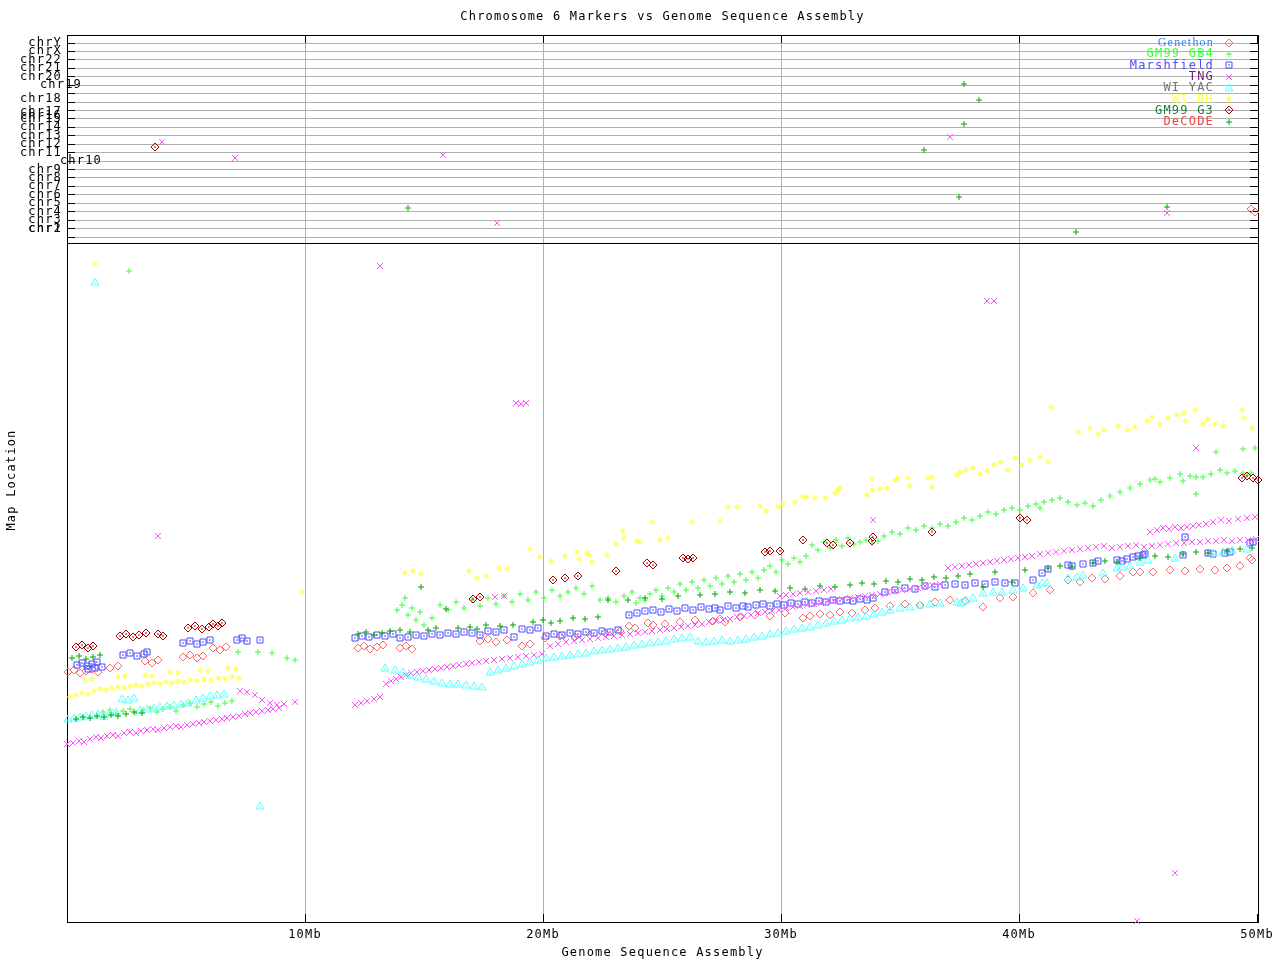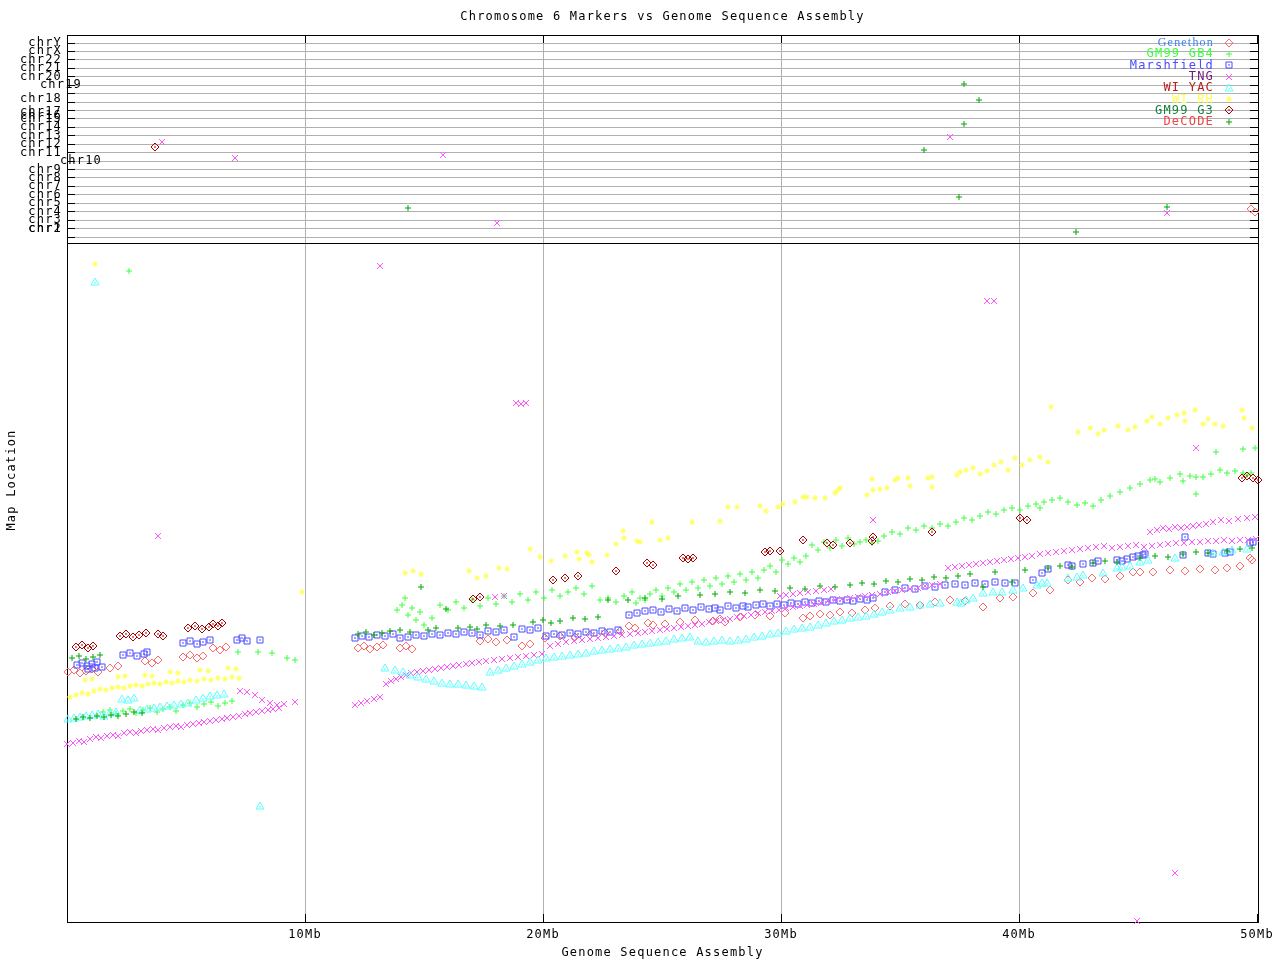--- a/index.html
+++ b/index.html
@@ -92,21 +92,21 @@
           <path d="M4 4h6v6h-6zM6 7h2" stroke="#4c4cff" fill="none" stroke-width="1"></path>
         </svg></span>
     </div>
     <div class="lgrow">
       <span class="lglabel" style="color: #701a75;">TNG</span>
       <span class="lgmark"><svg width="14" height="14" viewBox="0 0 14 14">
           <path d="M4 4l6 6M10 4l-6 6" stroke="#ff55ff" fill="none" stroke-width="1"></path>
         </svg></span>
     </div>
     <div class="lgrow">
-      <span class="lglabel" style="color: #b91c1c;">WI YAC</span>
+      <span class="lglabel" style="color: #737373;">WI YAC</span>
       <span class="lgmark"><svg width="14" height="14" viewBox="0 0 14 14">
           <path d="M7 3l4 7h-8zM6 8h2" stroke="#5cffff" fill="none" stroke-width="1"></path>
         </svg></span>
     </div>
     <div class="lgrow">
       <span class="lglabel" style="color: rgb(255, 255, 80);">WI RH</span>
       <span class="lgmark"><svg width="14" height="14" viewBox="0 0 14 14">
           <path d="M4 7h6M7 4v6M5 5l4 4M9 5l-4 4" stroke="#ffff50" fill="none" stroke-width="1"></path>
         </svg></span>
     </div>

